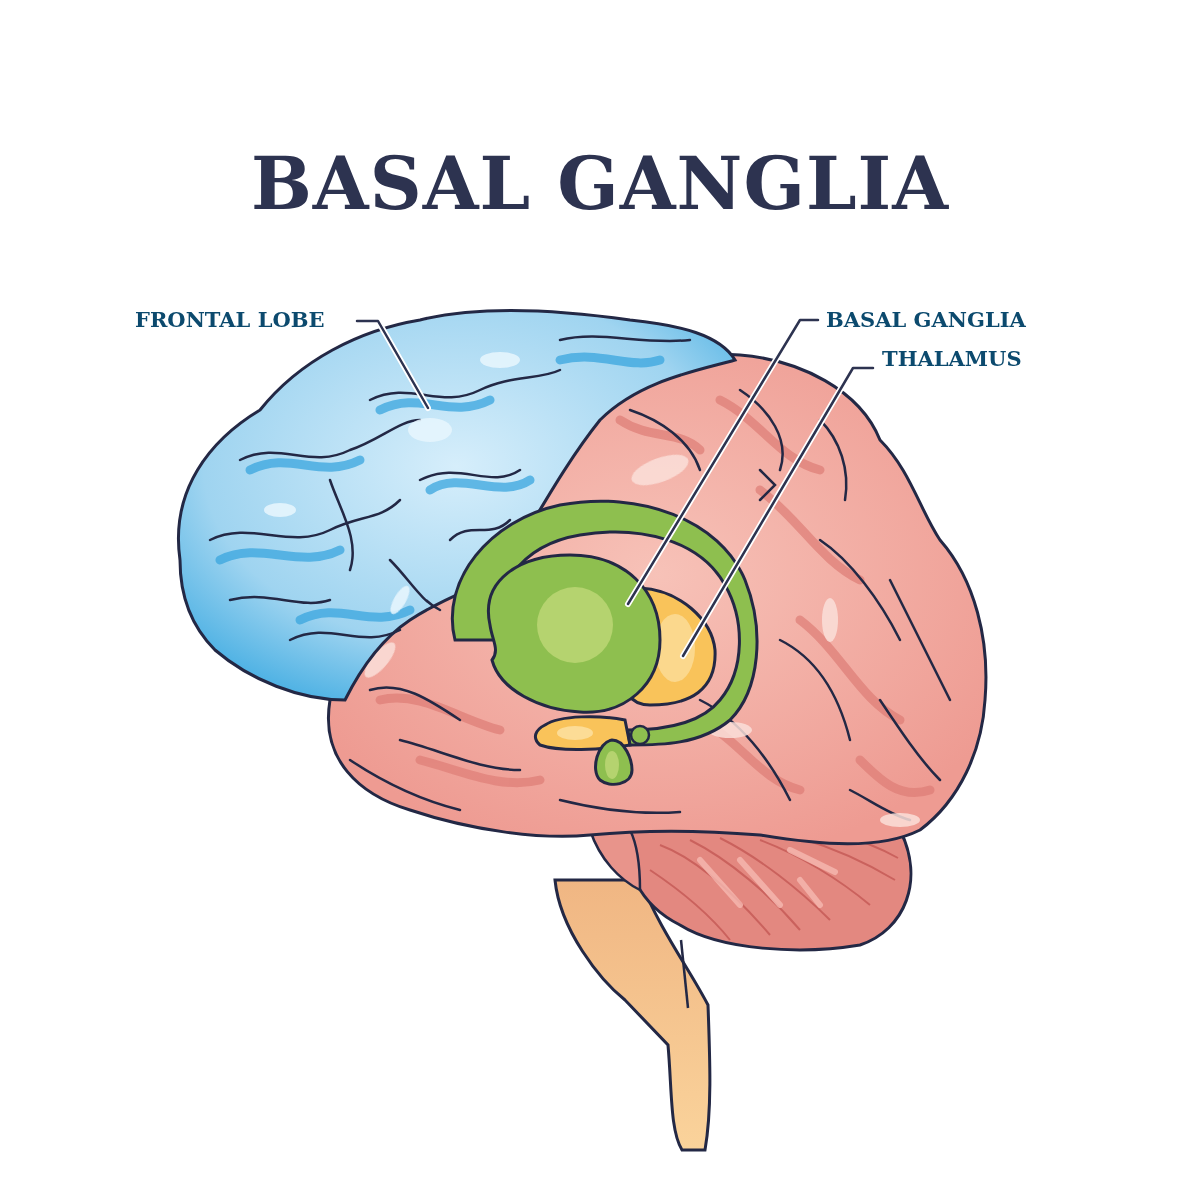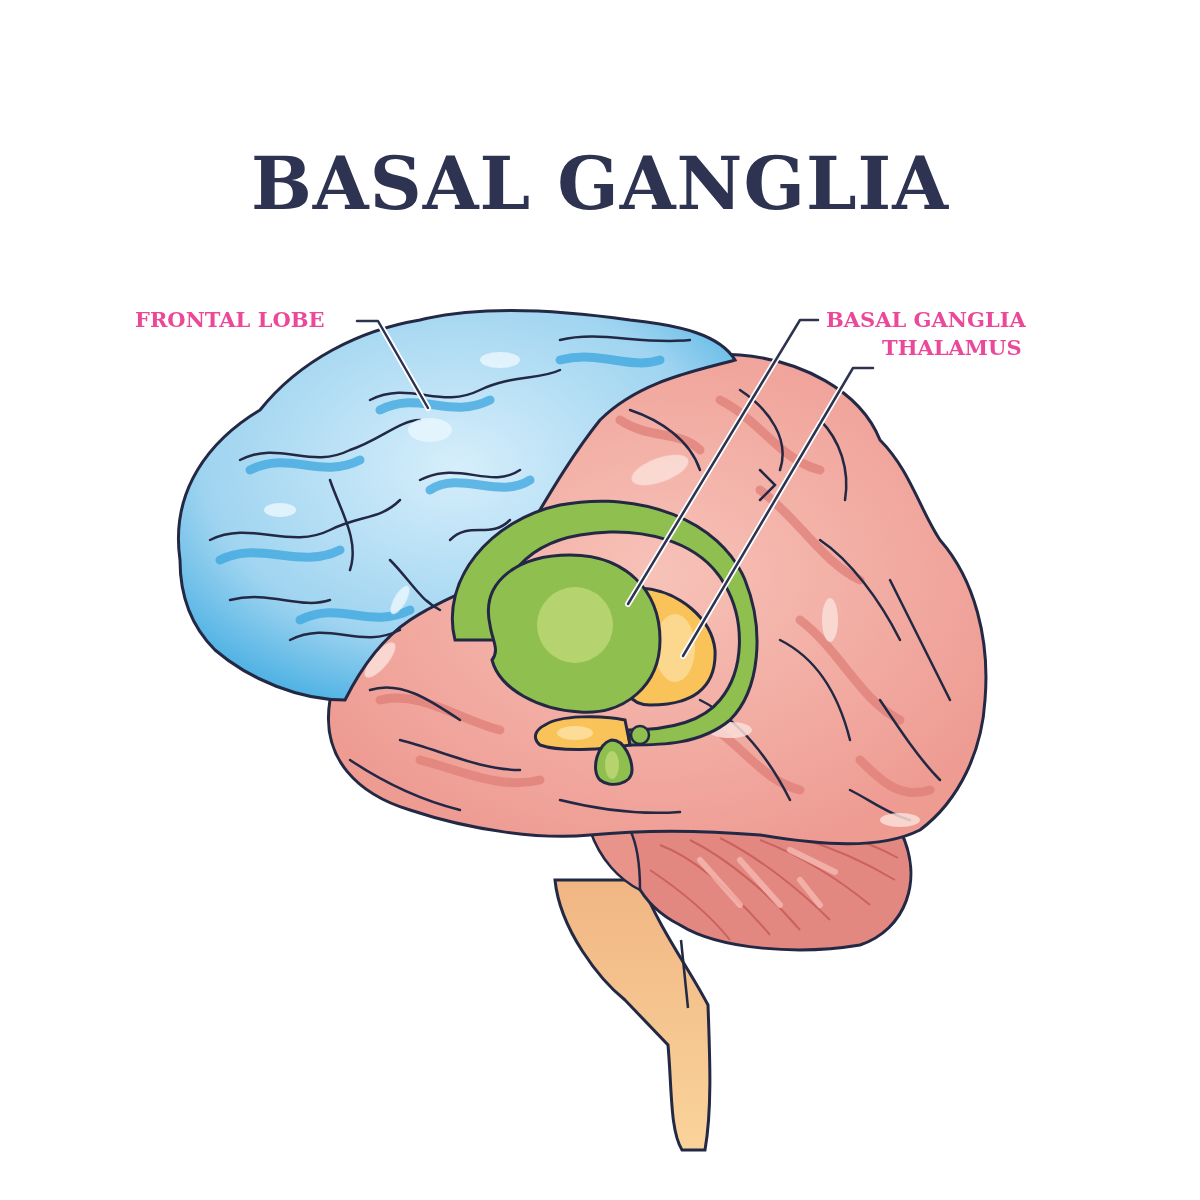--- a/index.html
+++ b/index.html
@@ -4,25 +4,25 @@
 <style>
   html, body { margin: 0; padding: 0; background: #ffffff; }
   body { width: 1200px; height: 1200px; position: relative; overflow: hidden; font-family: "Liberation Serif", serif; }
   .title {
     position: absolute; left: 0; top: 148px; width: 1200px; text-align: center;
     font-family: "DejaVu Serif", "Liberation Serif", serif; font-weight: bold;
     font-size: 72px; letter-spacing: 1px; color: #2d3350; line-height: 1;
   }
   .label {
     position: absolute; font-family: "DejaVu Serif", "Liberation Serif", serif;
-    font-weight: bold; font-size: 21px; color: #ec4899; white-space: nowrap; line-height: 1;
+    font-weight: bold; font-size: 21px; color: #0c4a6e; white-space: nowrap; line-height: 1;
   }
   #label-frontal { left: 135px; top: 309px; }
   #label-basal { left: 826px; top: 309px; }
-  #label-thalamus { left: 882px; top: 337px; text-align: right; }
+  #label-thalamus { left: 882px; top: 348px; text-align: right; }
   svg.art { position: absolute; left: 0; top: 0; }
 </style>
 </head>
 <body>
 
 <div class="title">BASAL GANGLIA</div>
 
 <div class="label" id="label-frontal">FRONTAL LOBE</div>
 <div class="label" id="label-basal">BASAL GANGLIA</div>
 <div class="label" id="label-thalamus">THALAMUS</div>

